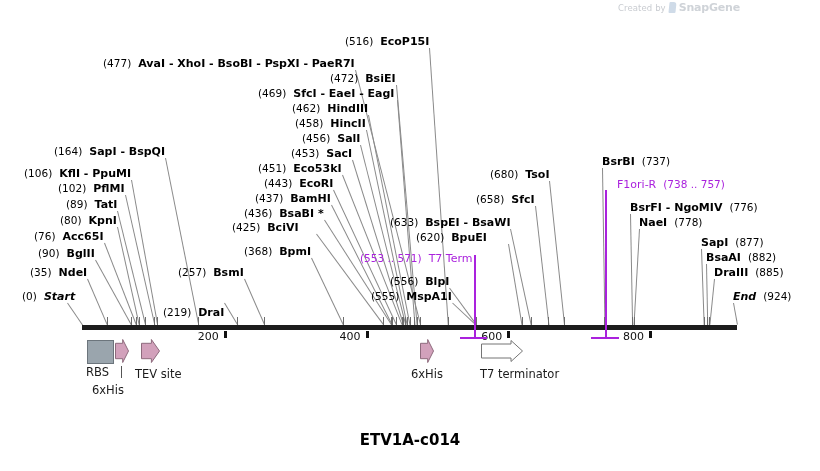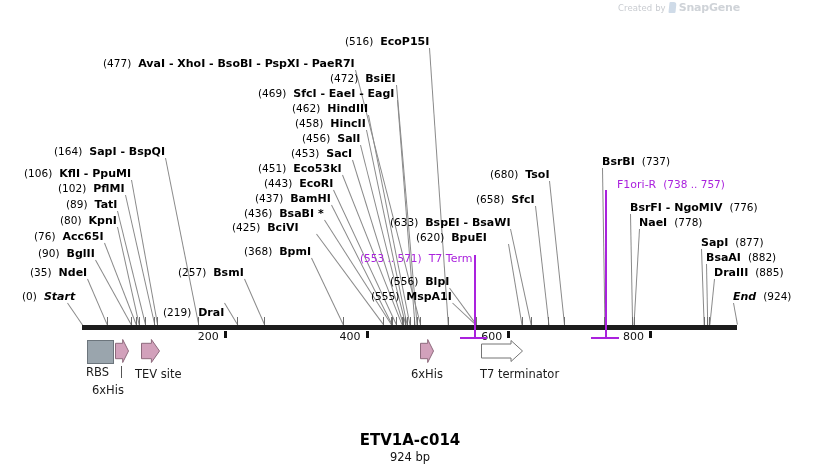--- a/index.html
+++ b/index.html
@@ -245,14 +245,13 @@
         <path d="M0.5,4.3 L7.7,4.3 L7.7,0.5 L13.5,12.0 L7.7,23.5 L7.7,19.7 L0.5,19.7 Z" fill="#d2a1bb" stroke="#8e6b7d" stroke-width="1"></path>
       </svg>
       <div class="feat-label" style="left: 411px; top: 367px;">6xHis</div>
       <svg class="feat-arrow" width="42" height="22" style="left: 481px; top: 340px;">
         <path d="M0.5,4.0 L30.0,4.0 L30.0,0.5 L41.5,11.0 L30.0,21.5 L30.0,18.0 L0.5,18.0 Z" fill="#ffffff" stroke="#757575" stroke-width="1"></path>
       </svg>
       <div class="feat-label" style="left: 480px; top: 367px;">T7 terminator</div>
     </div>
 
   <div class="title" style="top:431px">ETV1A-c014</div>
-  <div class="subtitle" style="top:450px">924 bp</div>
 </div>
 
 </body></html>

